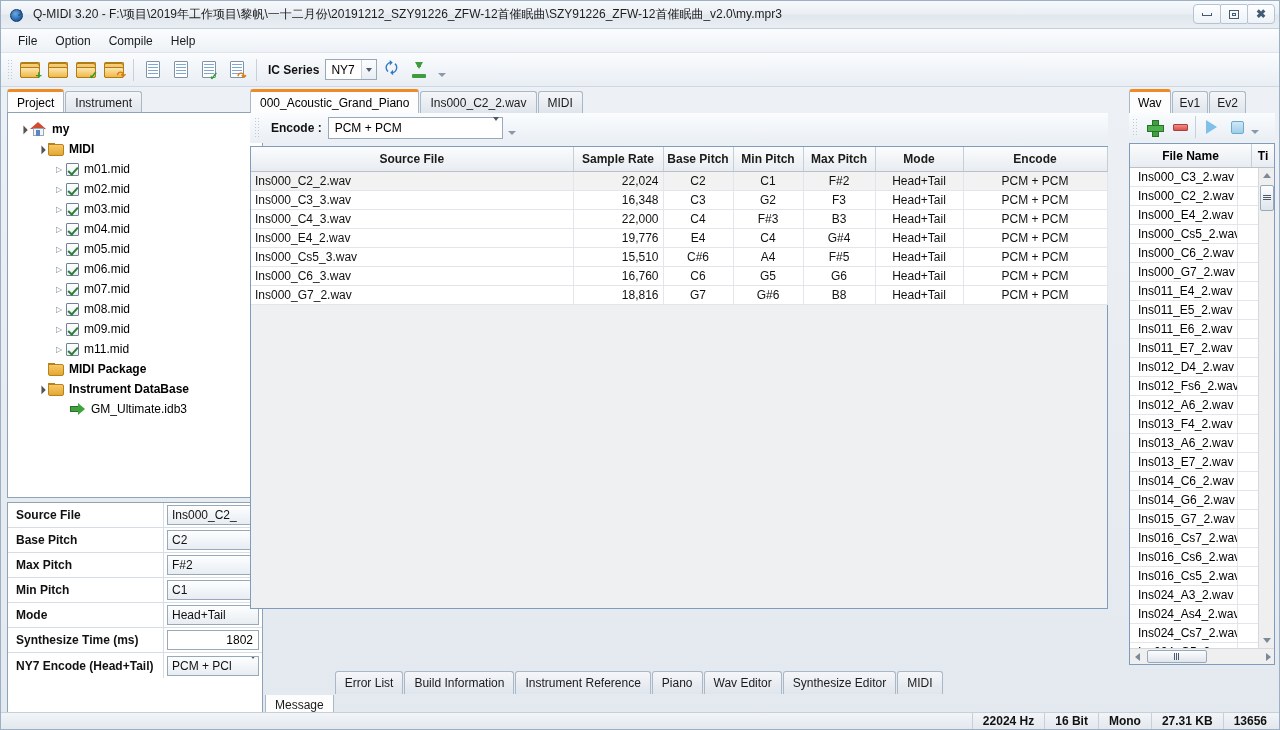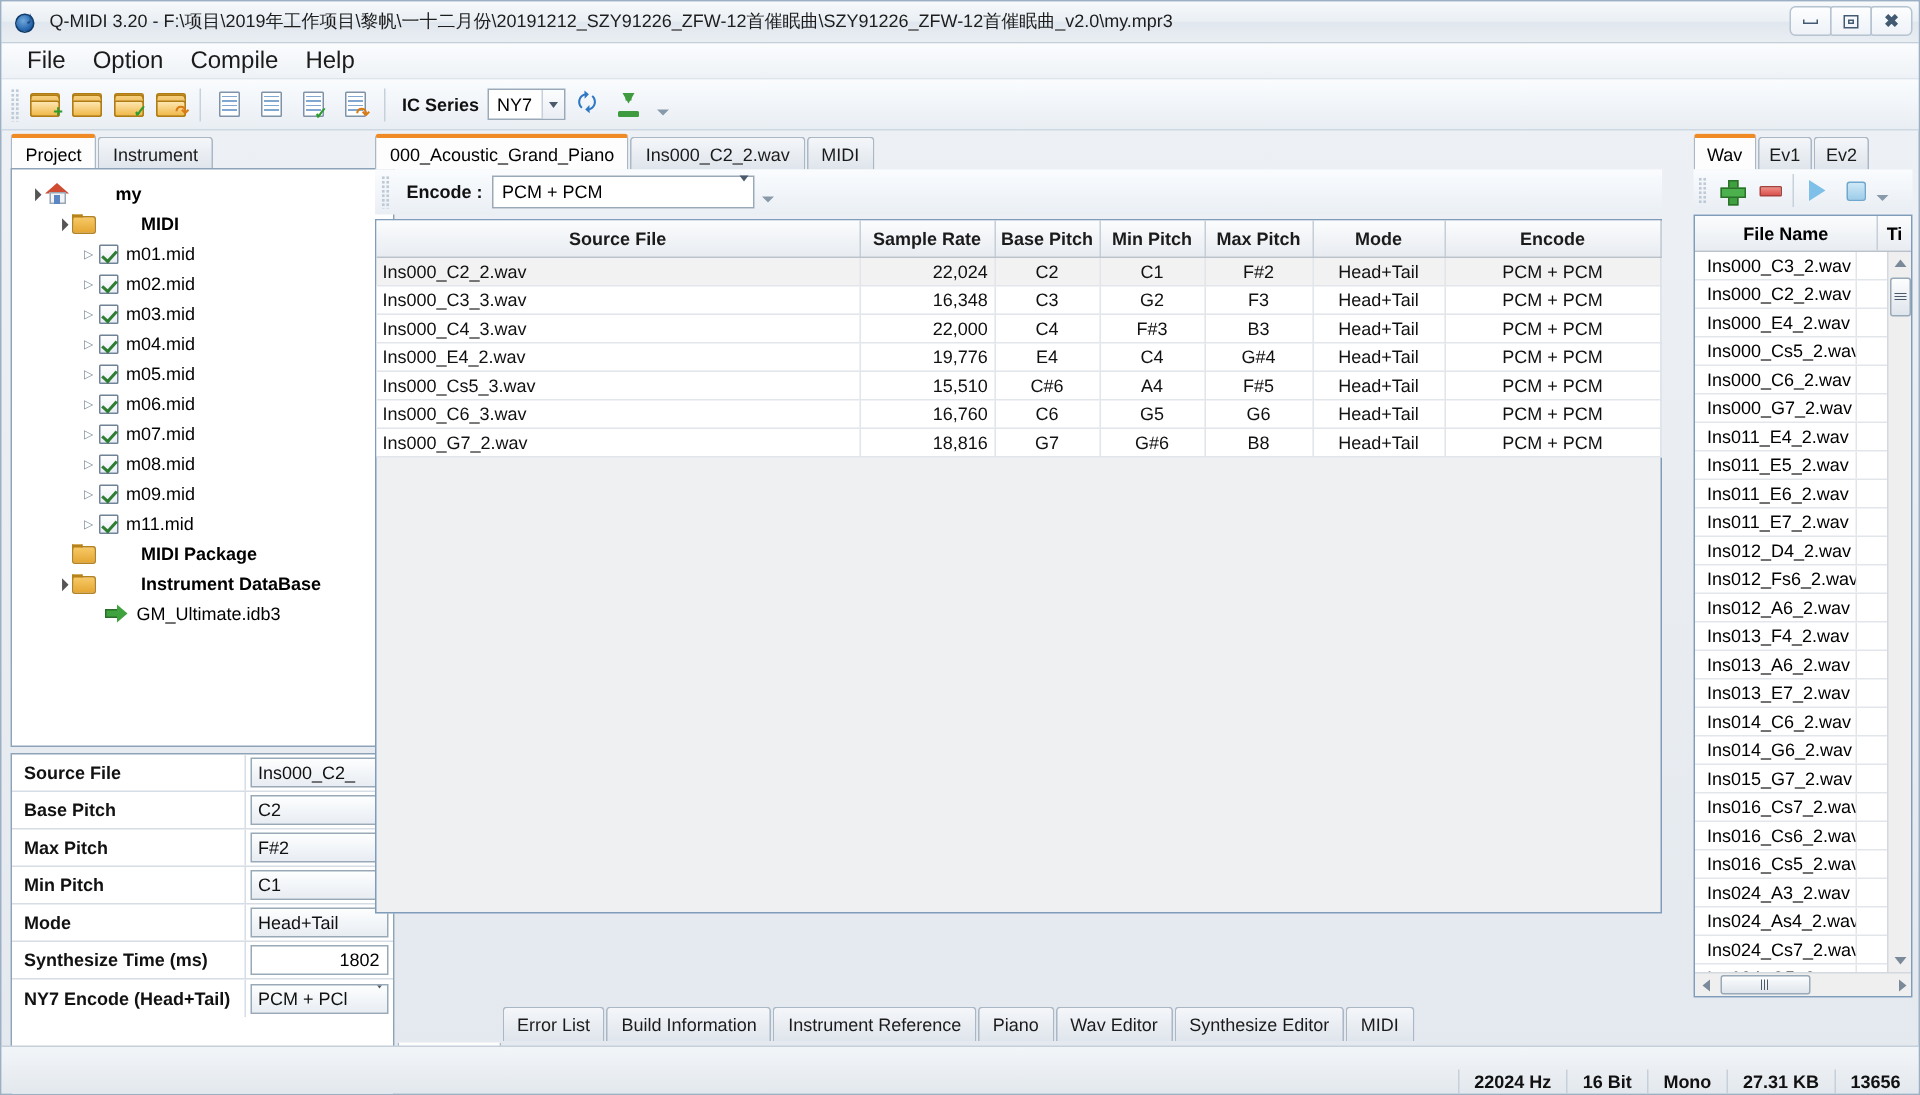--- a/index.html
+++ b/index.html
@@ -64,21 +64,21 @@
   .glyph-max:after { content:""; position:absolute; left:2px; top:2px; right:2px; bottom:2px; border:1px solid #425a72;}
   .glyph-close { font-size: 12px; font-weight: bold; color:#425a72; line-height: 10px;}
 
   
   .menubar {
     position: absolute; left: 0; top: 28px; width: 1280px; height: 24px;
     background: linear-gradient(#fbfcfe, #eef2f6);
     border-bottom: 1px solid #dde4ec;
     display: flex; align-items: center; padding-left: 8px;
   }
-  .menu-item { padding: 3px 9px; font-size: 16px; color: #1b1b1b; cursor: default; }
+  .menu-item { padding: 3px 9px; font-size: 12px; color: #1b1b1b; cursor: default; }
 
   
   .toolbar {
     position: absolute; left: 0; top: 52px; width: 1280px; height: 34px;
     background: linear-gradient(#fafcfe, #e9eef4);
     border-bottom: 1px solid #cdd8e3;
     display: flex; align-items: center;
   }
   .grip { width: 6px; height: 22px; margin: 0 3px 0 6px;
     background-image: radial-gradient(#b9c5d2 1px, transparent 1px);
@@ -164,21 +164,21 @@
   .tfolder .b{position:absolute;left:0;top:1px;width:16px;height:12px;background:linear-gradient(#f7c967,#e5a733);border:1px solid #b5821c;border-radius:1px 2px 2px 2px;}
   .tfolder .t{position:absolute;left:0;top:0;width:7px;height:3px;background:#eeb84e;border:1px solid #b5821c;border-bottom:none;}
   .home-ic { width:17px;height:14px;margin-right:5px;position:relative;flex:0 0 auto;}
   .home-ic .roof{position:absolute;left:0;top:0;width:0;height:0;border-left:8px solid transparent;border-right:8px solid transparent;border-bottom:7px solid #cf4b32;}
   .home-ic .body{position:absolute;left:3px;top:6px;width:11px;height:8px;background:#f1f3f6;border:1px solid #9aa7b4;}
   .home-ic .door{position:absolute;left:6px;top:8px;width:4px;height:6px;background:#5b86c4;}
   .cbx { width:13px;height:13px;border:1px solid #6f8296;background:linear-gradient(#ffffff,#e8eef5);
     margin-right:5px; position:relative; flex:0 0 auto; border-radius:1px;}
   .cbx.checked:after{content:"";position:absolute;left:3px;top:1px;width:4px;height:8px;
     border:solid #2e7d32;border-width:0 2px 2px 0;transform:rotate(42deg);}
-  .tbold { font-weight: bold; margin-left: 25px; }
+  .tbold { font-weight: bold; }
   .arrow-ic { width:16px;height:12px;margin-right:5px;position:relative;flex:0 0 auto;}
   .arrow-ic .sh{position:absolute;left:0;top:3px;width:9px;height:6px;background:#3fa23f;border:1px solid #2a6f2a;}
   .arrow-ic .hd{position:absolute;left:8px;top:0;width:0;height:0;border-top:6px solid transparent;border-bottom:6px solid transparent;border-left:7px solid #3fa23f;}
 
   
   .propgrid { position:absolute; left:0; top:413px; width:256px; height:256px;
     background:#fff; border:1px solid #8da3b8; }
   .prow { display:flex; height:25px; border-bottom:1px solid #d6dde5; }
   .prow:last-child{ border-bottom:none; }
   .pname { width:156px; display:flex; align-items:center; padding-left:8px;
@@ -264,21 +264,21 @@
   .hs-thumb{position:absolute;left:17px;top:1px;width:60px;height:13px;
      background:linear-gradient(#fcfdfe,#dfe5ec);border:1px solid #9aa9b8;border-radius:2px;
      display:flex;align-items:center;justify-content:center;}
   .hs-thumb .grip3{width:6px;height:7px;background:repeating-linear-gradient(90deg,#4a5a6b 0 1px,transparent 1px 2px);}
 
   
   .bottom-tabs { position:absolute; left:264px; top:670px; width:858px; height:26px;
      display:flex; align-items:flex-start; }
 
   
-  .statusbar { position:absolute; left:0; bottom:0; width:1280px; height:32px;
+  .statusbar { position:absolute; left:0; bottom:0; width:1280px; height:17px;
      background: linear-gradient(#f2f5f8,#e3e8ee); border-top:1px solid #c6d0da;
      display:flex; align-items:flex-end; justify-content:flex-end;margin-top:34px; }
   .st-cell { font-size:12px; font-weight:bold; color:#111; padding:0 10px;
      border-left:1px solid #c6d0da; height:16px; display:flex; align-items:center;}
   .st-cell:last-child{ padding-right:14px; }
 </style>
 </head>
 <body>
 
 <div class="app">

